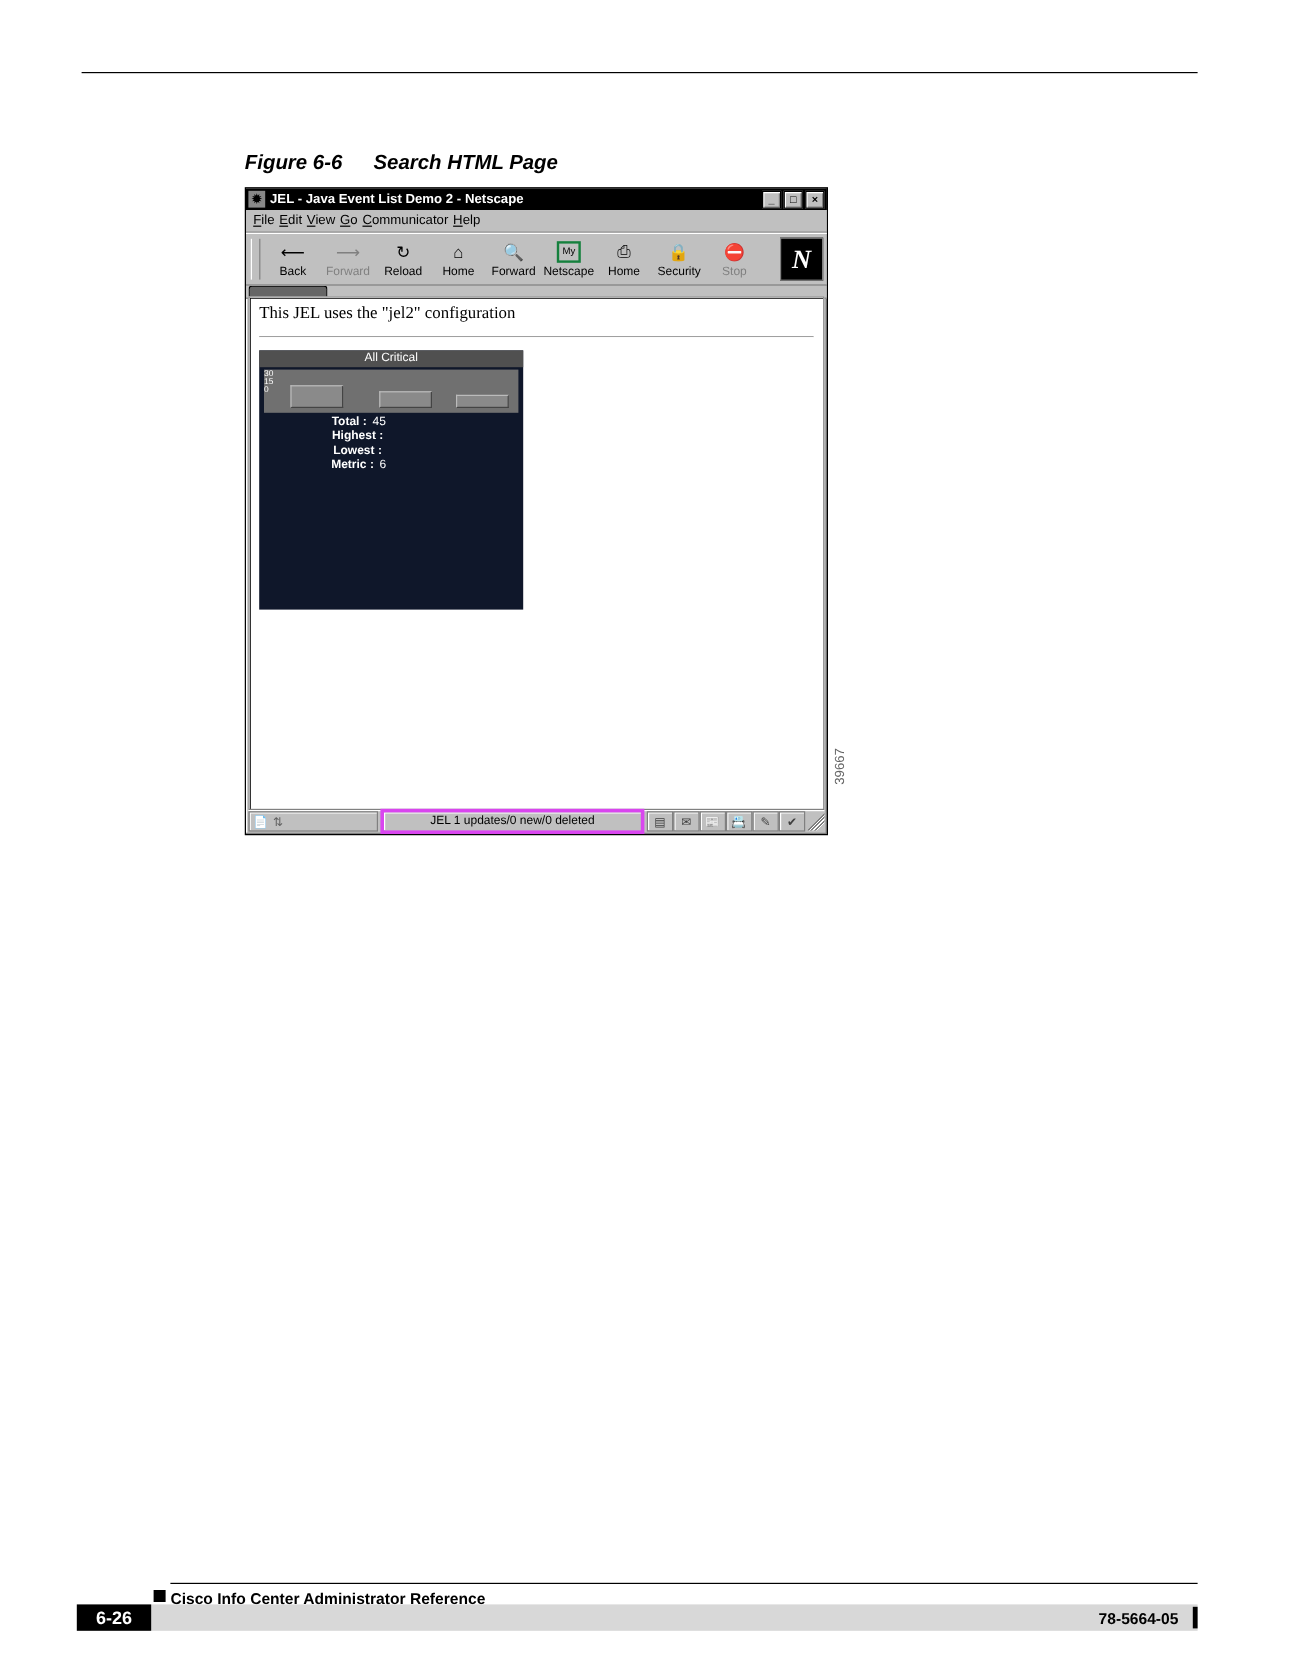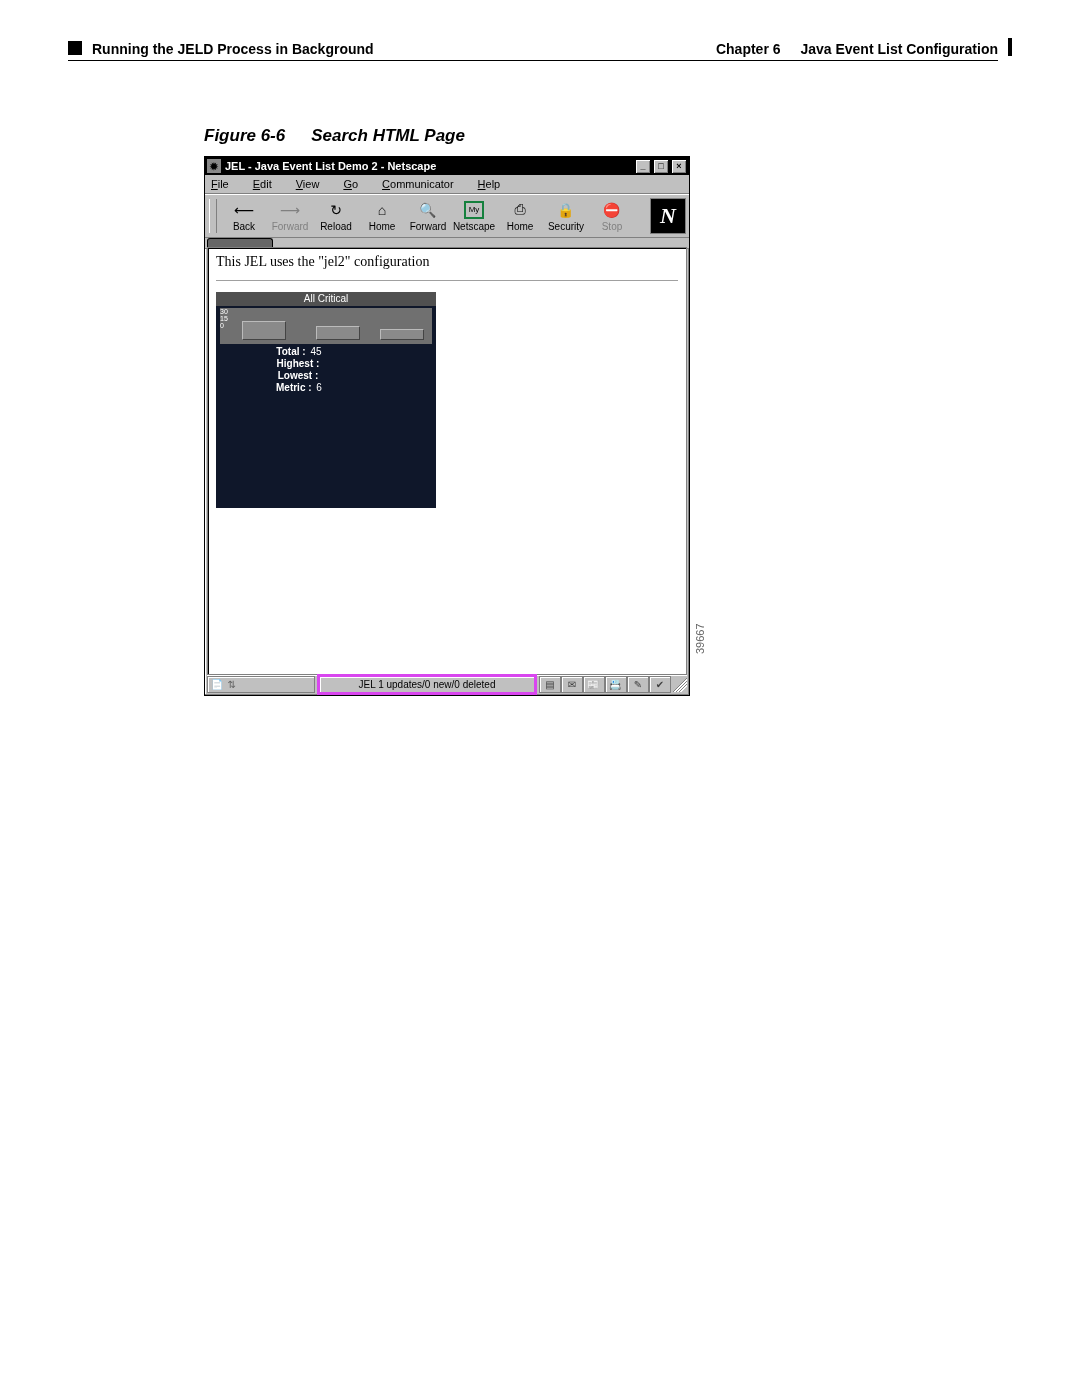--- a/index.html
+++ b/index.html
@@ -109,21 +109,21 @@
     display:inline-flex; align-items:center; justify-content:center;
     font-size:9px; line-height:9px;
     color:#000;
   }
 
   .menubar {
     height: 18px;
     background: #c0c0c0;
     display: flex;
     align-items: center;
-    gap: 24px;
+    gap: 4px;
     padding: 0 6px;
     font-size: 11px;
     border-bottom: 1px solid #808080;
   }
   .menubar span { cursor: default; }
   .menubar .ul { text-decoration: underline; }
 
   .toolbar {
     height: 42px;
     background: #c0c0c0;
@@ -352,29 +352,20 @@
     left: 64px; top: 6px;
     width: 10px; height: 10px;
     background: #000;
   }
 </style>
 </head>
 <body>
 
 <div class="page">
 
-  <div class="hdr">
-    <span class="hdr-left-block"></span>
-    <span class="hdr-left-text">Running the JELD Process in Background</span>
-    <span class="hdr-right">
-      <span class="chap">Chapter 6</span>
-      <span>Java Event List Configuration</span>
-    </span>
-    <span class="hdr-vbar"></span>
-  </div>
   <div class="hdr-rule"></div>
 
   <div class="fig-caption">
     <span>Figure 6-6</span><span class="gap"></span><span>Search HTML Page</span>
   </div>
 
   <div class="shot">
     <div class="titlebar">
       <span class="app-icon">✹</span>
       <span class="title-text">JEL - Java Event List Demo 2 - Netscape</span>
@@ -472,14 +463,23 @@
         <div class="sbi">📇</div>
         <div class="sbi">✎</div>
         <div class="sbi">✔</div>
       </div>
       <div class="grip-corner"></div>
     </div>
   </div>
 
   <div class="side-id">39667</div>
 
+  <div class="footer">
+    <div class="sq-l"></div>
+    <div class="top-line"></div>
+    <div class="book-title">Cisco Info Center Administrator Reference</div>
+    <div class="leader"></div>
+    <div class="pagenum-box">6-26</div>
+    <div class="docnum">78-5664-05</div>
+    <div class="vbar-r"></div>
+  </div>
 
 </div>
 
 </body></html>

